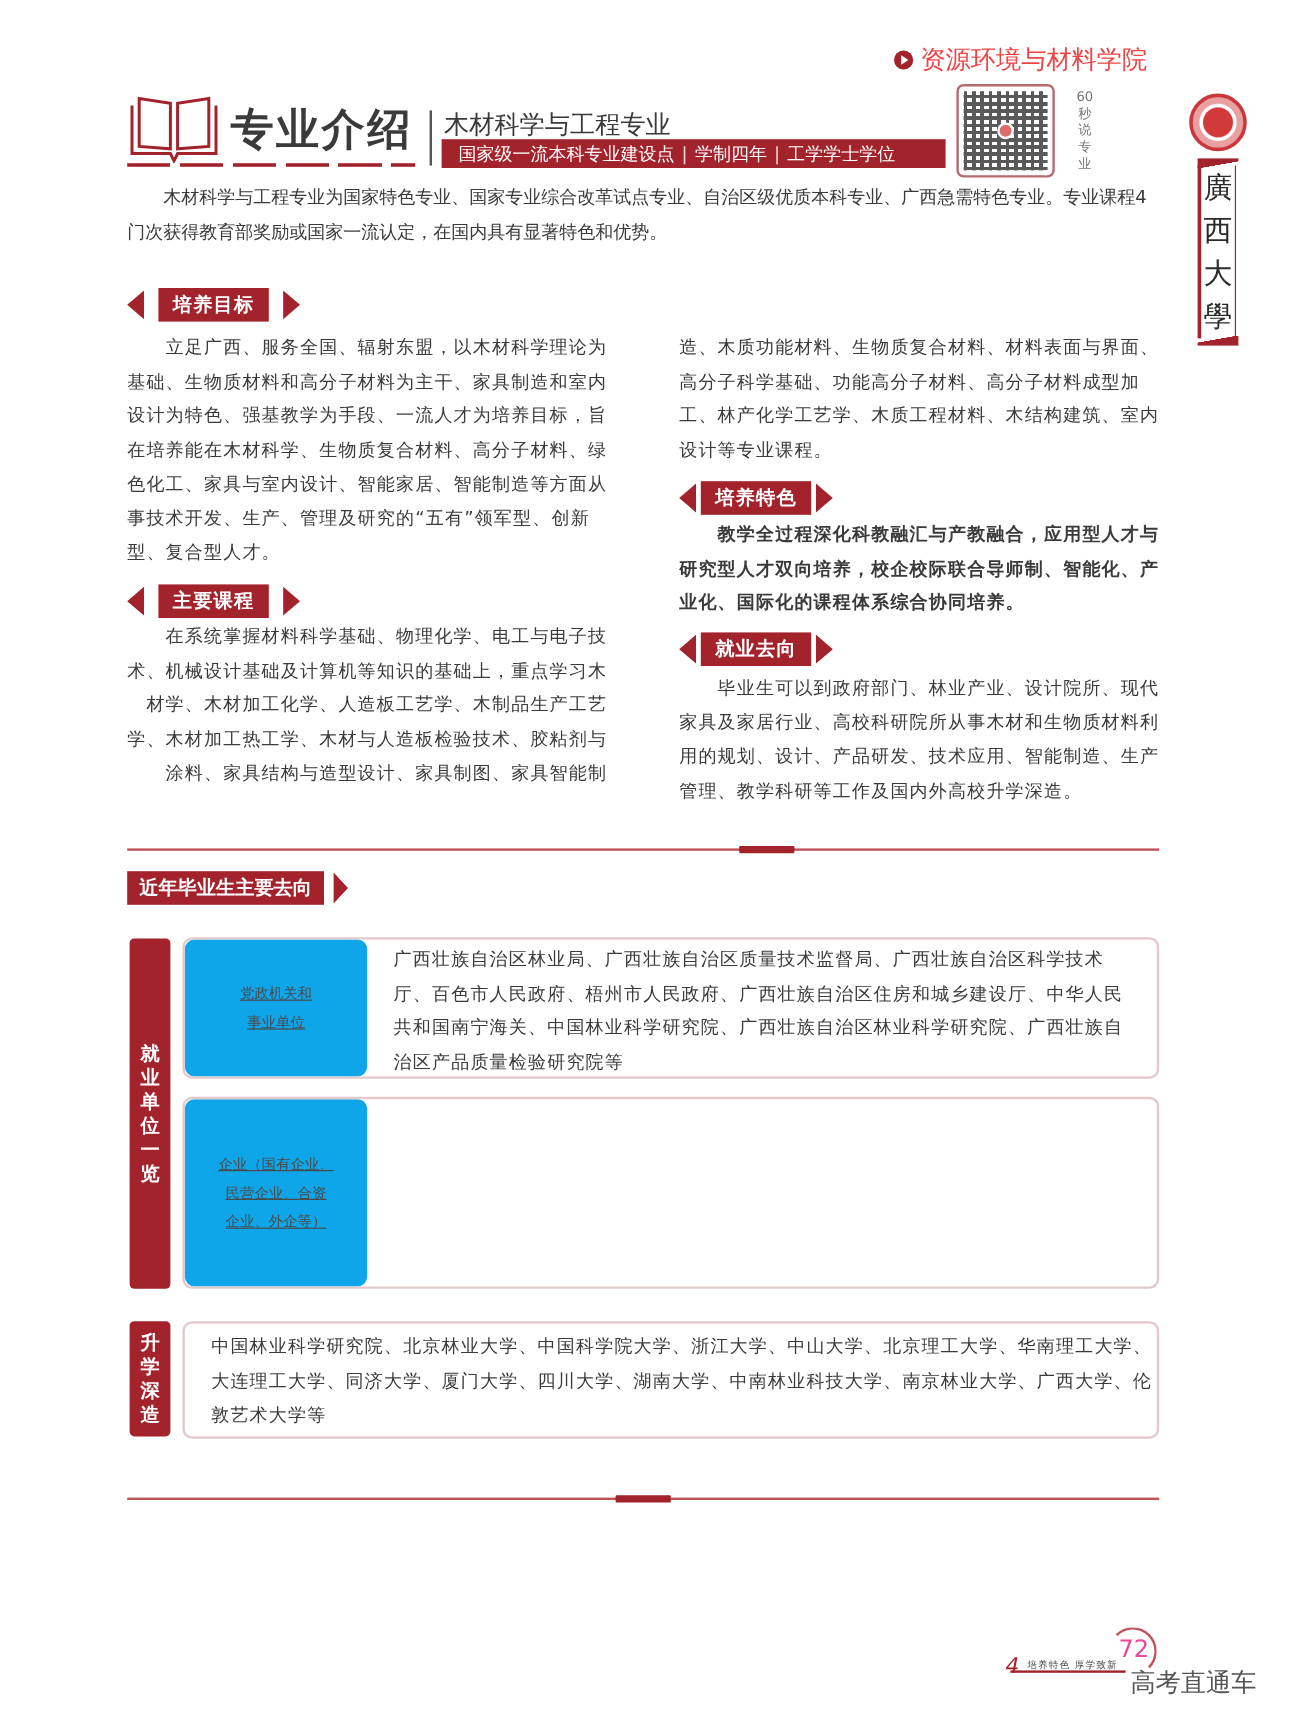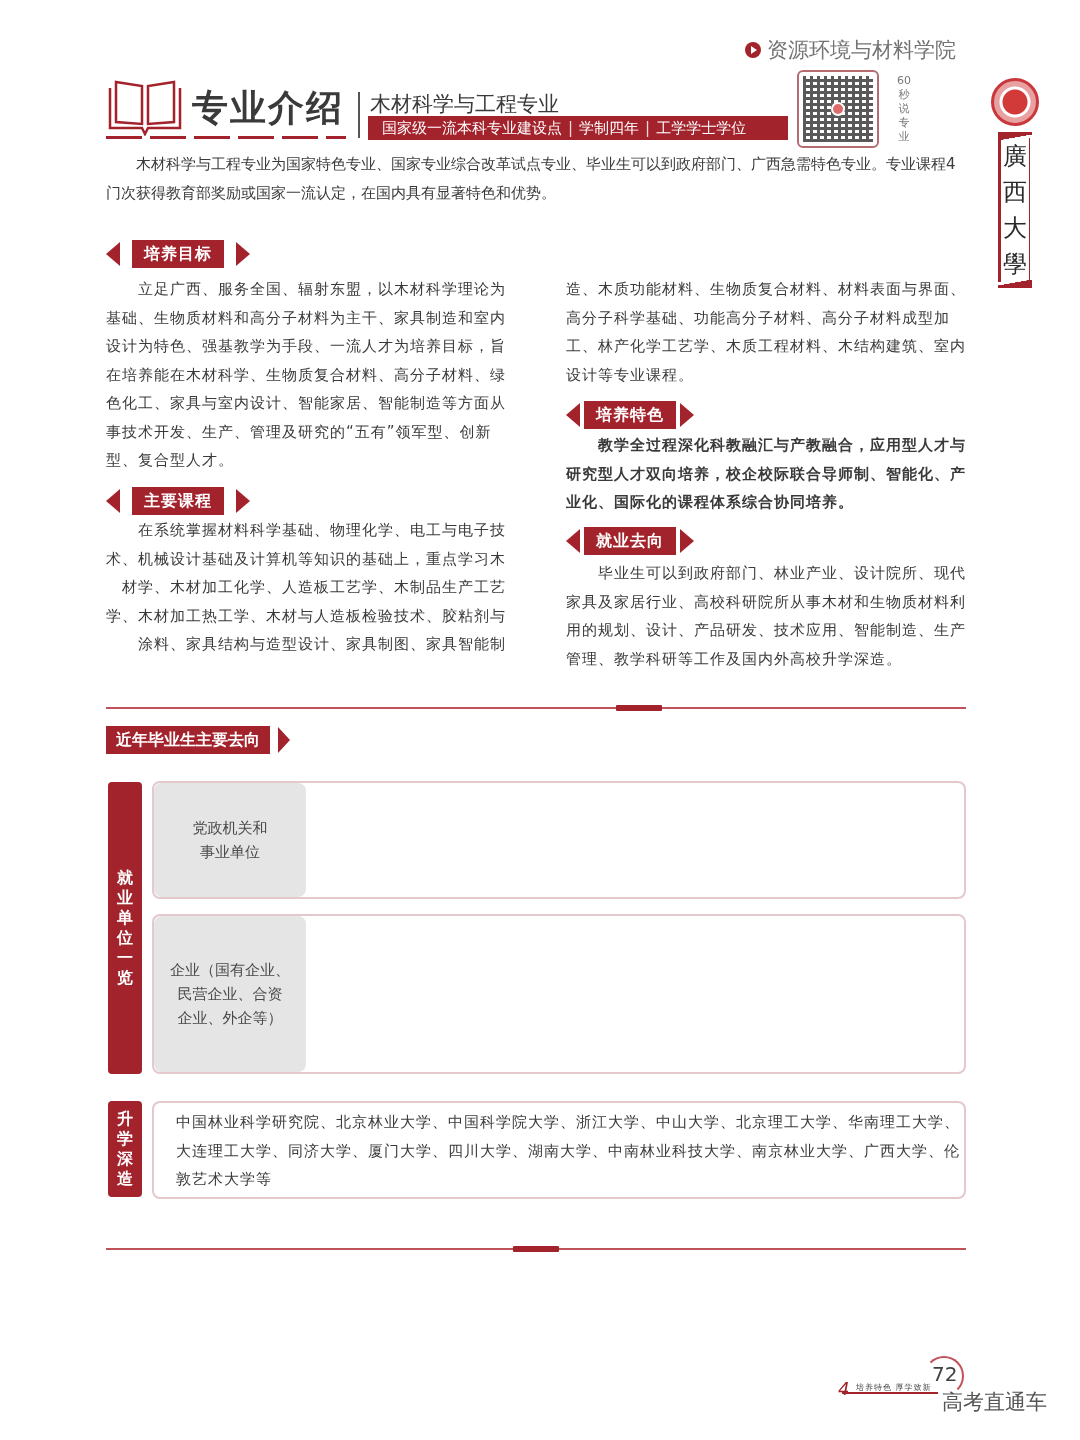--- a/index.html
+++ b/index.html
@@ -2,21 +2,21 @@
 <html><head>
 <meta charset="utf-8">
 <style>
   * { box-sizing: border-box; margin: 0; padding: 0; }
   html, body { width: 1080px; height: 1440px; background: #ffffff; overflow: hidden; }
   body { position: relative; font-family: "DejaVu Sans", "Liberation Sans", sans-serif; color: #3a3a3a; }
 
   .abs { position: absolute; }
 
   
-  .college { left: 745px; top: 36px; display: flex; align-items: center; gap: 6px; font-size: 21px; color: #737373; }
+  .college { left: 745px; top: 36px; display: flex; align-items: center; gap: 6px; font-size: 21px; color: #ef4444; }
   .college .play { width: 16px; height: 16px; border-radius: 50%; background: #a3232c; position: relative; }
   .college .play::after { content: ""; position: absolute; left: 6px; top: 4px; border-left: 6px solid #fff; border-top: 4px solid transparent; border-bottom: 4px solid transparent; }
 
   
   .book-icon { left: 106px; top: 78px; width: 78px; height: 58px; }
   .title-main { left: 192px; top: 84px; font-size: 36px; font-weight: bold; color: #3a3a3a; letter-spacing: 2px; }
   .title-dash { left: 106px; top: 136px; width: 240px; height: 3px;
     background: repeating-linear-gradient(90deg, #a3232c 0 36px, transparent 36px 44px); }
   .title-sep { left: 358px; top: 92px; width: 2px; height: 46px; background: #555; }
   .major-name { left: 370px; top: 90px; font-size: 21px; color: #3a3a3a; }
@@ -54,28 +54,28 @@
   .divider { height: 2px; background: #c0525a; }
   .divider .mid { position: absolute; left: 50%; top: -2px; width: 46px; height: 6px; margin-left: -23px; background: #a3232c; border-radius: 1px; }
 
   .big-tag { display: flex; align-items: center; gap: 8px; }
   .big-tag .label { background: #a3232c; color: #fff; font-weight: bold; font-size: 16px; height: 28px; padding: 0 10px; display: flex; align-items: center; }
   .big-tag .tri-r { width: 0; height: 0; border-left: 12px solid #a3232c; border-top: 13px solid transparent; border-bottom: 13px solid transparent; }
 
   
   .side-label { background: #a3232c; color: #fff; font-weight: bold; font-size: 16px; border-radius: 4px; display: flex; flex-direction: column; align-items: center; justify-content: center; line-height: 20px; }
   .row-box { border: 2px solid #e3c9cb; border-radius: 8px; display: flex; overflow: hidden; background: #fff; }
-  .row-cat { background: #e5e5e5; color: #4a4a4a; font-size: 15px; line-height: 24px; display: flex; align-items: center; justify-content: center; text-align: center; border-radius: 8px; }
+  .row-cat { background: #0ea5e9; color: #4a4a4a; font-size: 12px; line-height: 24px; display: flex; align-items: center; justify-content: center; text-align: center; border-radius: 8px; text-decoration: underline; }
   .row-content { font-size: 15px; line-height: 28.5px; color: #3a3a3a; letter-spacing: 1px; padding: 2px 14px 0 22px; }
 
   
   .footer-line { left: 842px; top: 1392px; width: 96px; height: 2px; background: #a3232c; }
   .footer-slogan { left: 856px; top: 1382px; font-size: 8px; color: #444; letter-spacing: 1px; }
   .footer-four { left: 838px; top: 1378px; font-size: 18px; color: #a3232c; font-style: italic; }
-  .page-num { left: 932px; top: 1362px; font-size: 20px; color: #404040; }
+  .page-num { left: 932px; top: 1362px; font-size: 20px; color: #ec4899; }
   .page-arc { left: 924px; top: 1356px; width: 40px; height: 40px; border: 2px solid #c0525a; border-radius: 50%; border-left-color: transparent; border-bottom-color: transparent; transform: rotate(0deg); }
   .watermark { left: 942px; top: 1388px; font-size: 21px; color: #555; }
 </style>
 </head>
 <body>
 
 <div class="abs college">
   <span class="play"></span>
   <span>资源环境与材料学院</span>
 </div>
@@ -113,21 +113,21 @@
 </div>
 
 <div class="abs logo"></div>
 <div class="abs vname-box">
   <span>廣</span>
   <span>西</span>
   <span>大</span>
   <span>學</span>
 </div>
 
-<div class="abs intro">木材科学与工程专业为国家特色专业、国家专业综合改革试点专业、毕业生可以到政府部门、广西急需特色专业。专业课程4门次获得教育部奖励或国家一流认定，在国内具有显著特色和优势。</div>
+<div class="abs intro">木材科学与工程专业为国家特色专业、国家专业综合改革试点专业、自治区级优质本科专业、广西急需特色专业。专业课程4门次获得教育部奖励或国家一流认定，在国内具有显著特色和优势。</div>
 
 <div class="abs tag" style="left:106px; top:240px;gap:12px;">
   <span class="tri-l"></span>
   <span class="label">培养目标</span>
   <span class="tri-r"></span>
 </div>
 <div class="abs col-text indent" style="left:106px; top:275px; width:400px;">立足广西、服务全国、辐射东盟，以木材科学理论为基础、生物质材料和高分子材料为主干、家具制造和室内设计为特色、强基教学为手段、一流人才为培养目标，旨在培养能在木材科学、生物质复合材料、高分子材料、绿色化工、家具与室内设计、智能家居、智能制造等方面从事技术开发、生产、管理及研究的“五有”领军型、创新型、复合型人才。</div>
 
 <div class="abs tag" style="left:106px; top:487px;gap:12px;">
   <span class="tri-l"></span>
@@ -170,20 +170,21 @@
   <span>览</span>
 </div>
 
 <div class="abs row-box" style="left:152px; top:781px; width:814px; height:118px;">
   <div class="row-cat" style="width:152px; flex-shrink:0;">
     <div>
       <div>党政机关和</div>
       <div>事业单位</div>
     </div>
   </div>
+  <div class="row-content">广西壮族自治区林业局、广西壮族自治区质量技术监督局、广西壮族自治区科学技术厅、百色市人民政府、梧州市人民政府、广西壮族自治区住房和城乡建设厅、中华人民共和国南宁海关、中国林业科学研究院、广西壮族自治区林业科学研究院、广西壮族自治区产品质量检验研究院等</div>
 </div>
 
 <div class="abs row-box" style="left:152px; top:914px; width:814px; height:160px;">
   <div class="row-cat" style="width:152px; flex-shrink:0;">
     <div>
       <div>企业（国有企业、</div>
       <div>民营企业、合资</div>
       <div>企业、外企等）</div>
     </div>
   </div>

